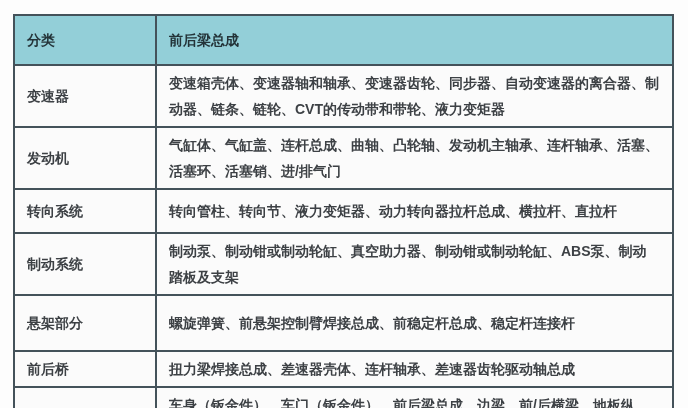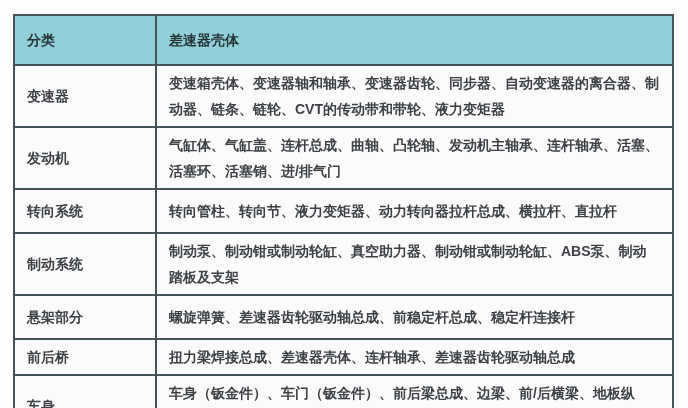--- a/index.html
+++ b/index.html
@@ -39,57 +39,57 @@
     background: #93cfd8;
     color: #243439;
     height: 40px;
     font-size: 14px;
   }
   tr.body-row td { background: #fbfbfb; }
   tr.r1 { height: 55px; }
   tr.r2 { height: 55px; }
   tr.r3 { height: 44px; margin-top: 27px; }
   tr.r4 { height: 53px; }
-  tr.r5 { height: 44px; }
+  tr.r5 { height: 56px; }
   tr.r6 { height: 30px; }
   tr.r7 { height: 47px; }
 </style>
 </head>
 <body>
 
 <div class="page">
   <table class="parts-table">
     <colgroup>
         <col class="c1">
         <col class="c2">
       </colgroup>
     <tbody>
         <tr class="hdr">
       <th>分类</th>
-      <th>差速器壳体</th>
+      <th>前后梁总成</th>
     </tr>
     <tr class="body-row r2">
       <td>变速器</td>
       <td>变速箱壳体、变速器轴和轴承、变速器齿轮、同步器、自动变速器的离合器、制动器、链条、链轮、CVT的传动带和带轮、液力变矩器</td>
     </tr>
     <tr class="body-row r1">
       <td>发动机</td>
       <td>气缸体、气缸盖、连杆总成、曲轴、凸轮轴、发动机主轴承、连杆轴承、活塞、活塞环、活塞销、进/排气门</td>
     </tr>
     <tr class="body-row r3">
       <td>转向系统</td>
       <td>转向管柱、转向节、液力变矩器、动力转向器拉杆总成、横拉杆、直拉杆</td>
     </tr>
     <tr class="body-row r4">
       <td>制动系统</td>
       <td>制动泵、制动钳或制动轮缸、真空助力器、制动钳或制动轮缸、ABS泵、制动踏板及支架</td>
     </tr>
     <tr class="body-row r5">
       <td>悬架部分</td>
-      <td>螺旋弹簧、差速器齿轮驱动轴总成、前稳定杆总成、稳定杆连接杆</td>
+      <td>螺旋弹簧、前悬架控制臂焊接总成、前稳定杆总成、稳定杆连接杆</td>
     </tr>
     <tr class="body-row r6">
       <td>前后桥</td>
       <td>扭力梁焊接总成、差速器壳体、连杆轴承、差速器齿轮驱动轴总成</td>
     </tr>
     <tr class="body-row r7">
       <td>车身</td>
       <td>车身（钣金件）、车门（钣金件）、前后梁总成、边梁、前/后横梁、地板纵梁、副车架总成、悬架</td>
     </tr>
 

